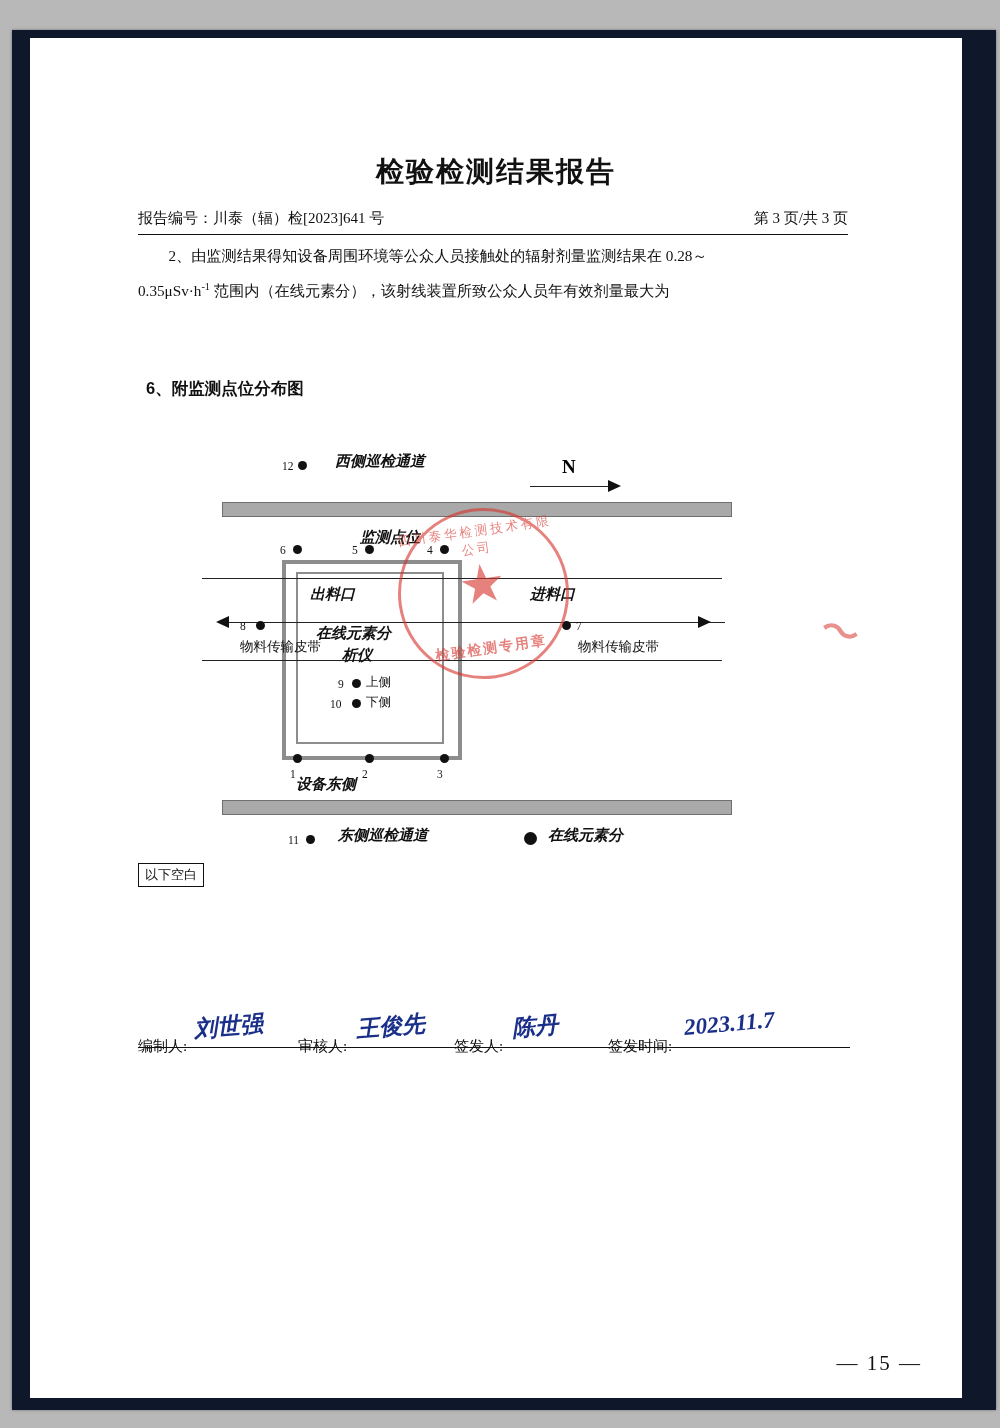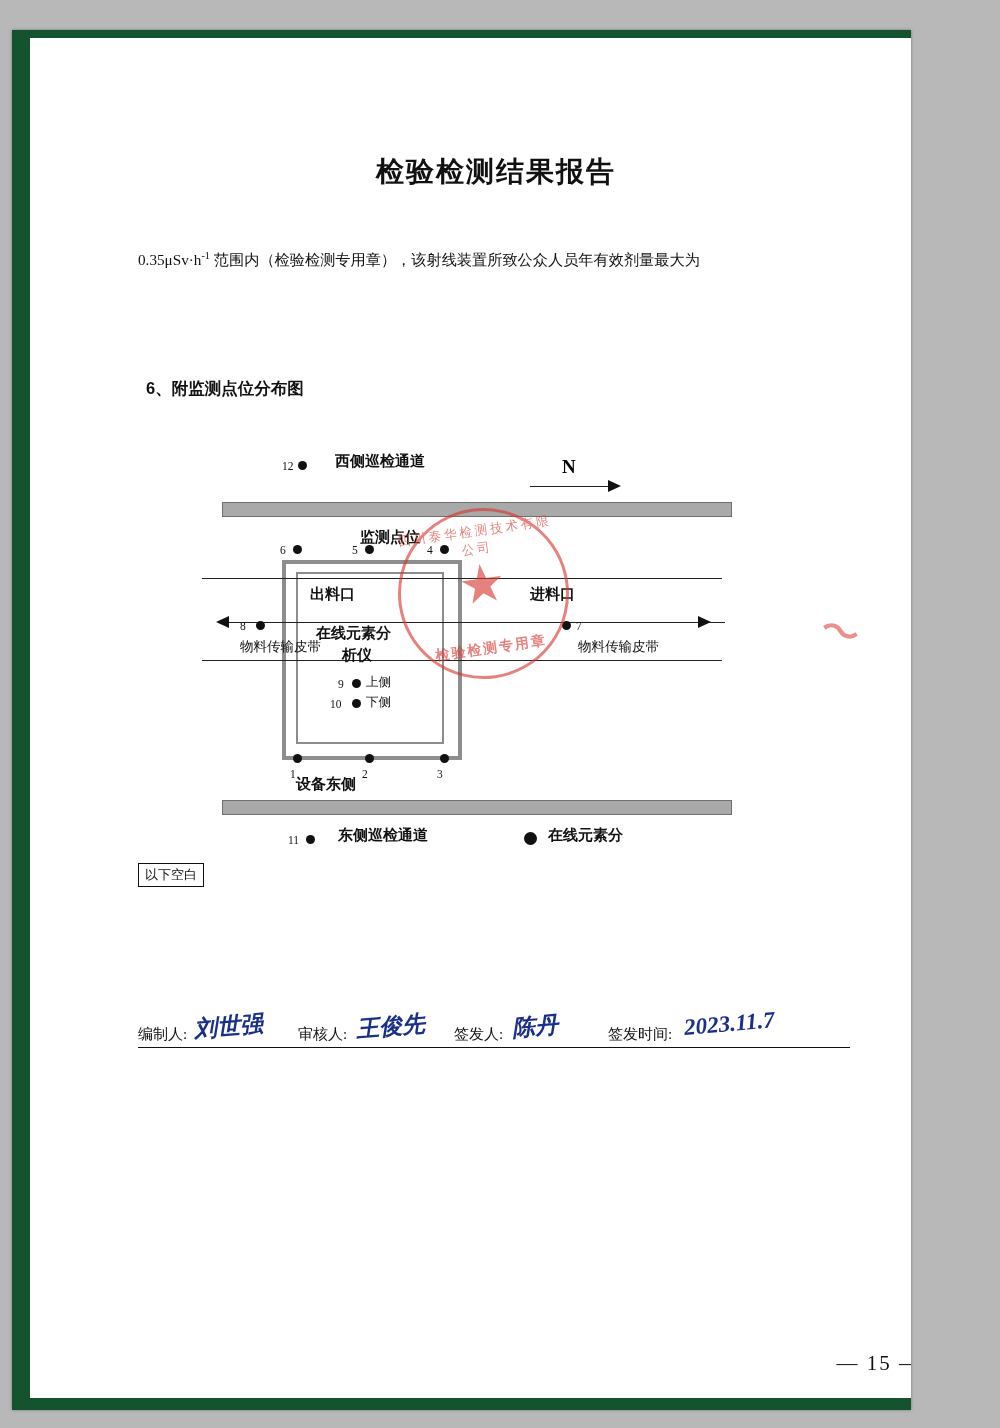--- a/index.html
+++ b/index.html
@@ -10,23 +10,23 @@
   body {
     width: 1000px;
     height: 1428px;
     position: relative;
     font-family: "Liberation Serif", "DejaVu Serif", serif;
   }
   .page {
     position: absolute;
     left: 12px;
     top: 30px;
-    width: 899px;
+    width: 984px;
     height: 1380px;
-    background: #14532d;
+    background: #0f172a;
     box-shadow: 0 0 3px rgba(0,0,0,0.35);
     overflow: hidden;
   }
   .sheet-inner {
     position: absolute;
     left: 18px;
     top: 8px;
     width: 932px;
     height: 1360px;
     background: #ffffff;
@@ -96,21 +96,21 @@
     top: 382px;
     width: 730px;
     height: 440px;
   }
   .dg-label {
     position: absolute;
     font-size: 15px;
     color: #111;
     white-space: nowrap;
   }
-  .dg-label.bold { font-weight: bold; }
+  .dg-label.bold { font-weight: bold; font-style: italic; }
   .dg-num {
     position: absolute;
     font-size: 11.5px;
     color: #111;
     white-space: nowrap;
   }
   .dot {
     position: absolute;
     width: 9px;
     height: 9px;
@@ -228,21 +228,21 @@
     left: 108px;
     top: 975px;
     width: 712px;
     height: 34px;
     border-bottom: 1.3px solid #111;
     font-size: 15px;
     color: #111;
   }
   .sign-lbl {
     position: absolute;
-    top: 12px;
+    top: 24px;
   }
   .sig-ink {
     position: absolute;
     color: #1a2f8a;
     font-family: "Liberation Serif", serif;
     font-size: 23px;
     font-style: italic;
     font-weight: bold;
     top: -2px;
     transform: rotate(-5deg);
@@ -258,24 +258,31 @@
   }
 </style>
 </head>
 <body>
 
 <div class="page">
   <div class="sheet-inner">
 
     <div class="doc-title">检验检测结果报告</div>
 
+    <div class="hdr-row">
+      <span class="hdr-left">报告编号：川泰（辐）检[2023]641 号</span>
+      <span class="hdr-right">第 3 页/共 3 页</span>
+    </div>
 
     <div class="para">
+      <p class="indent">
+        <span>2、由监测结果得知设备周围环境等公众人员接触处的辐射剂量监测结果在 0.28～</span>
+      </p>
       <p>
-        <span>0.35μSv·h</span><sup>-1</sup><span> 范围内（检验检测专用章），该射线装置所致公众人员年有效剂量最大为</span>
+        <span>0.35μSv·h</span><sup>-1</sup><span> 范围内（在线元素分），该射线装置所致公众人员年有效剂量最大为</span>
       </p>
     </div>
 
     <div class="section-head">6、附监测点位分布图</div>
 
     <div class="diagram">
 
       <div class="north" style="left:432px; top:36px;">N</div>
       <div class="hline" style="left:400px; top:66px; width:80px;"></div>
       <div class="arrow-right" style="left:478px; top:60px;"></div>

